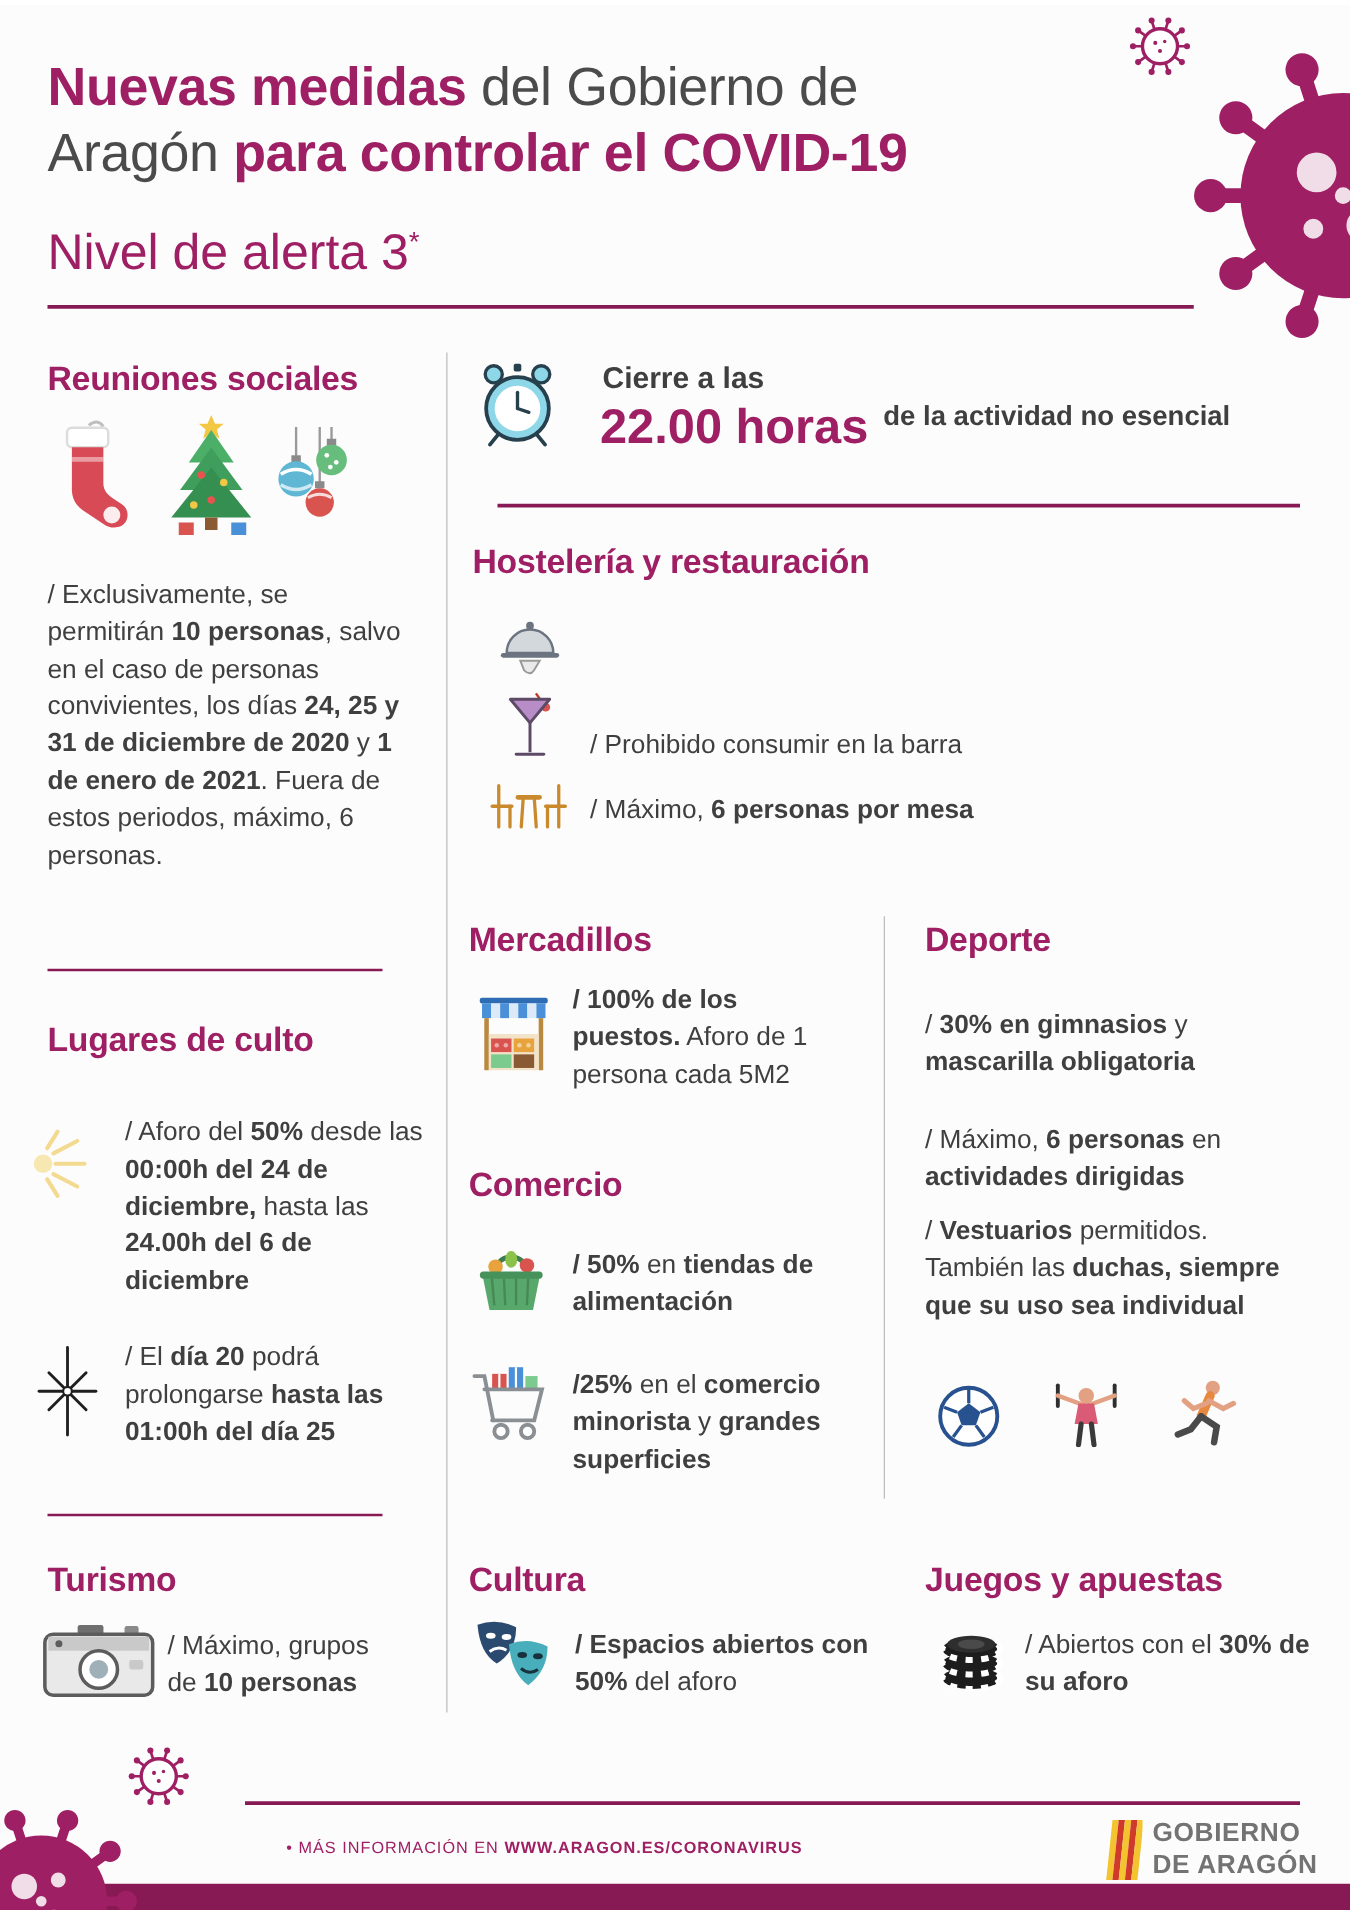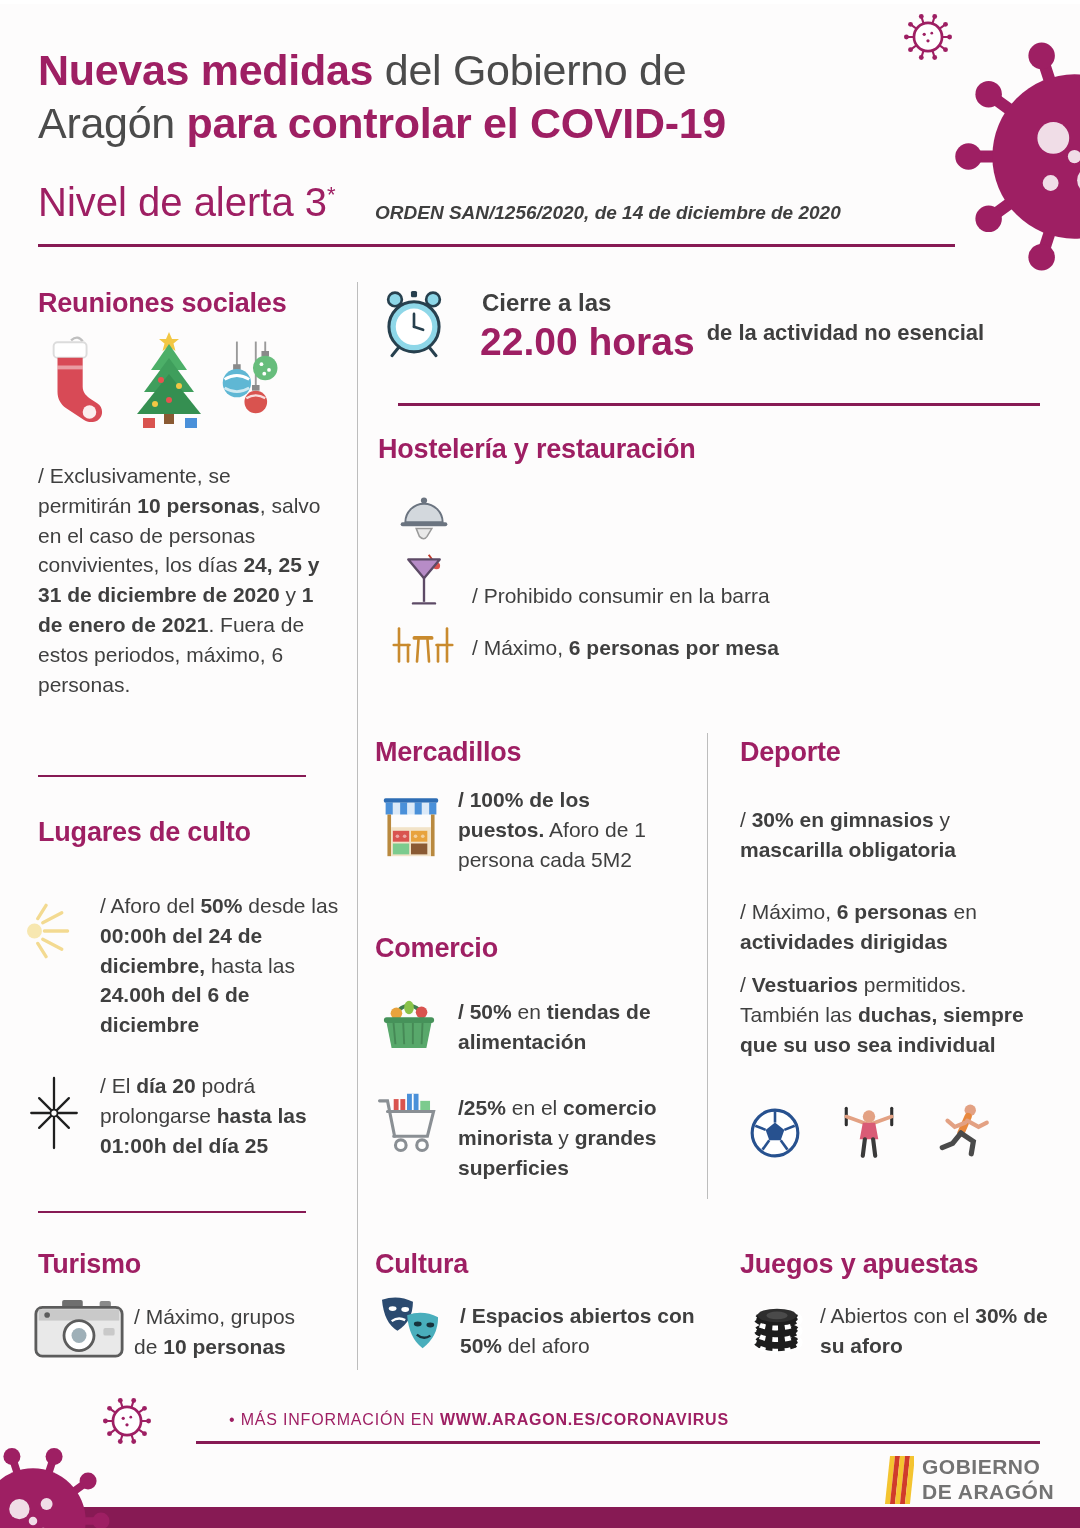--- a/index.html
+++ b/index.html
@@ -18,21 +18,21 @@
   .b{font-weight:700}
   .c-accent{color:var(--accent)}
   .sup{vertical-align:super;font-size:55%}
   .rule{background:var(--rule)}
   .vdiv{width:1px;background:var(--divider)}
   .virus{color:var(--accent)}
   .close-prefix{left:482px;top:285px;font-size:24px;font-weight:700;color:#3f3f3f}
   .close-row{left:480px;top:316px;display:flex;align-items:flex-start;gap:12px;white-space:nowrap}
   .close-time{font-size:39px;font-weight:700;color:var(--accent)}
   .close-suffix{font-size:22px;font-weight:700;color:#3f3f3f}
-  .finfo{left:229px;top:1407px;font-size:16px;letter-spacing:.8px;color:var(--accent);white-space:nowrap}
+  .finfo{left:229px;top:1466px;font-size:13px;letter-spacing:.8px;color:var(--accent);white-space:nowrap}
   .finfo .url{font-weight:700}
   .logo-text{left:922px;top:1451px;font-size:21px;font-weight:700;line-height:1.18;color:#737373;letter-spacing:.5px}
   .bottom-bar{left:0;top:1503px;width:1080px;height:25px;background:var(--bar);z-index:2}
   .z3{z-index:3}
 </style>
 </head>
 <body>
 
 <svg width="0" height="0" style="position:absolute">
 <defs>
@@ -330,21 +330,20 @@
     </g>
   </symbol>
 </defs>
 </svg>
 
 <div class="page">
 
   <div class="abs title"><span class="b c-accent">Nuevas medidas</span><span> del Gobierno de
 Aragón </span><span class="b c-accent">para controlar el COVID-19</span></div>
   <div class="abs alert"><span>Nivel de alerta 3</span><span class="sup">*</span></div>
-  <div class="abs order">ORDEN SAN/1256/2020, de 14 de diciembre de 2020</div>
   <div class="abs rule" style="left:38px;top:240px;width:917px;height:3px"></div>
 
   <svg class="abs virus" style="left:901px;top:6px;width:54px;height:54px">
       <use href="#sym-virus-outline"></use>
     </svg>
   <svg class="abs virus" style="left:942px;top:20px;width:265px;height:265px">
       <use href="#sym-virus-solid"></use>
     </svg>
 
   <div class="abs vdiv" style="left:357px;top:278px;height:1088px"></div>

